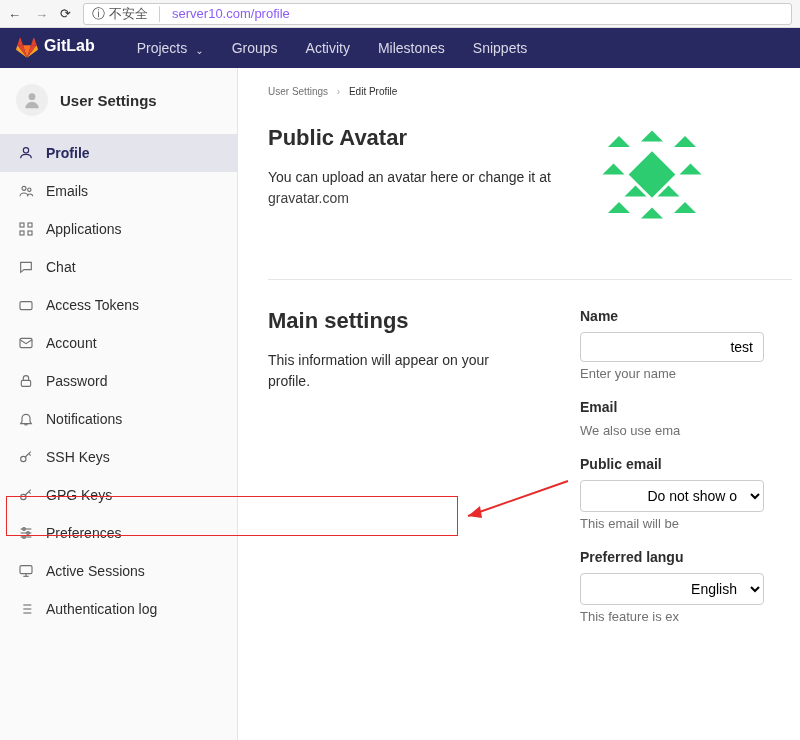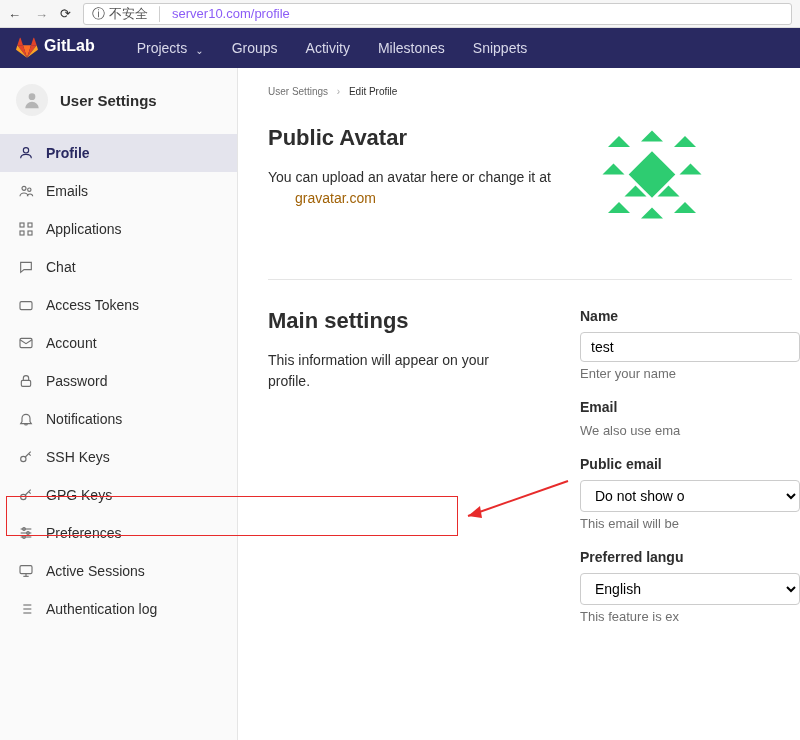--- a/index.html
+++ b/index.html
@@ -39,33 +39,33 @@
     .sidebar-item.highlighted { position: relative; z-index: 5; }
     
     
     .main { flex: 1; padding: 18px 8px 24px 30px; overflow: hidden; position: relative; }
     .breadcrumb { color: #707070; font-size: 10px; margin-bottom: 28px; }
     .breadcrumb .sep { margin: 0 6px; color: #aaa; }
     .breadcrumb .current { color: #2e2e2e; }
     
     h2 { font-size: 22px; font-weight: 600; margin-bottom: 16px; }
     .desc { color: #2e2e2e; font-size: 14px; line-height: 1.5; }
-    .desc a { color: #a16207; text-decoration: none; margin-left: 27px; }
+    .desc a { color: #404040; text-decoration: none; }
     
     .section-avatar { display: flex; gap: 29px; padding-bottom: 40px; border-bottom: 1px solid #e5e5e5; margin-bottom: 28px; }
     .avatar-left { flex: 0 0 300px; }
     .avatar-right { }
     .identicon { width: 110px; }
     
     .settings-grid { display: flex; gap: 52px; }
     .settings-left { flex: 0 0 260px; }
     .settings-right { flex: 1; min-width: 0; }
     .form-group { margin-bottom: 18px; }
     label.lbl { display: block; font-weight: 600; font-size: 14px; margin-bottom: 8px; }
-    input.field, select.field { width: 220px; padding: 6px 10px; border: 1px solid #ccc; border-radius: 4px; font-size: 14px; background: #fff; }
+    input.field, select.field { width: 184px; padding: 6px 10px; border: 1px solid #ccc; border-radius: 4px; font-size: 14px; background: #fff; text-align: right; }
     .hint { font-size: 13px; color: #707070; margin-top: 4px; white-space: nowrap; }
     
     
     .highlight-box { position: absolute; border: 1px solid #e72b2b; pointer-events: none; }
     .arrow-svg { position: absolute; pointer-events: none; }
     
     .icon svg { width: 16px; height: 16px; stroke: currentColor; fill: none; stroke-width: 1.7; }
   </style>
 </head>
 <body>

